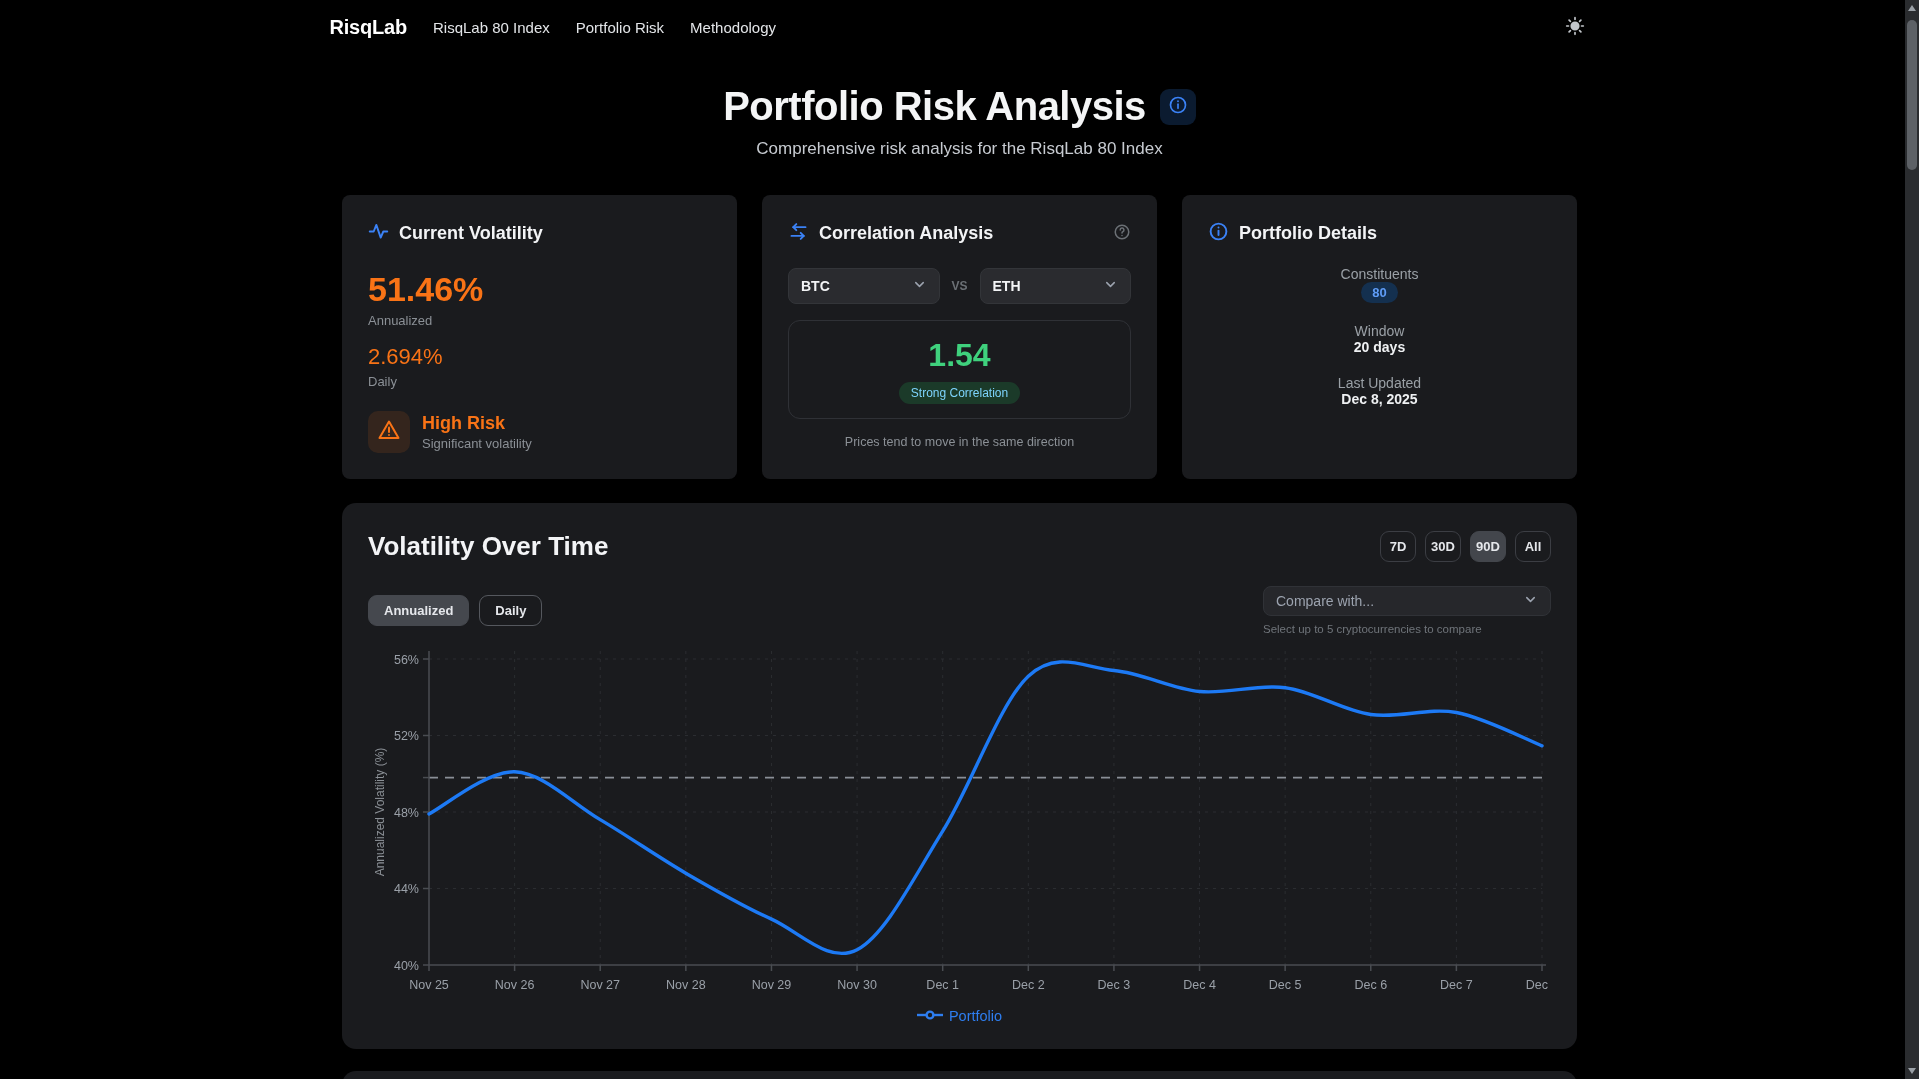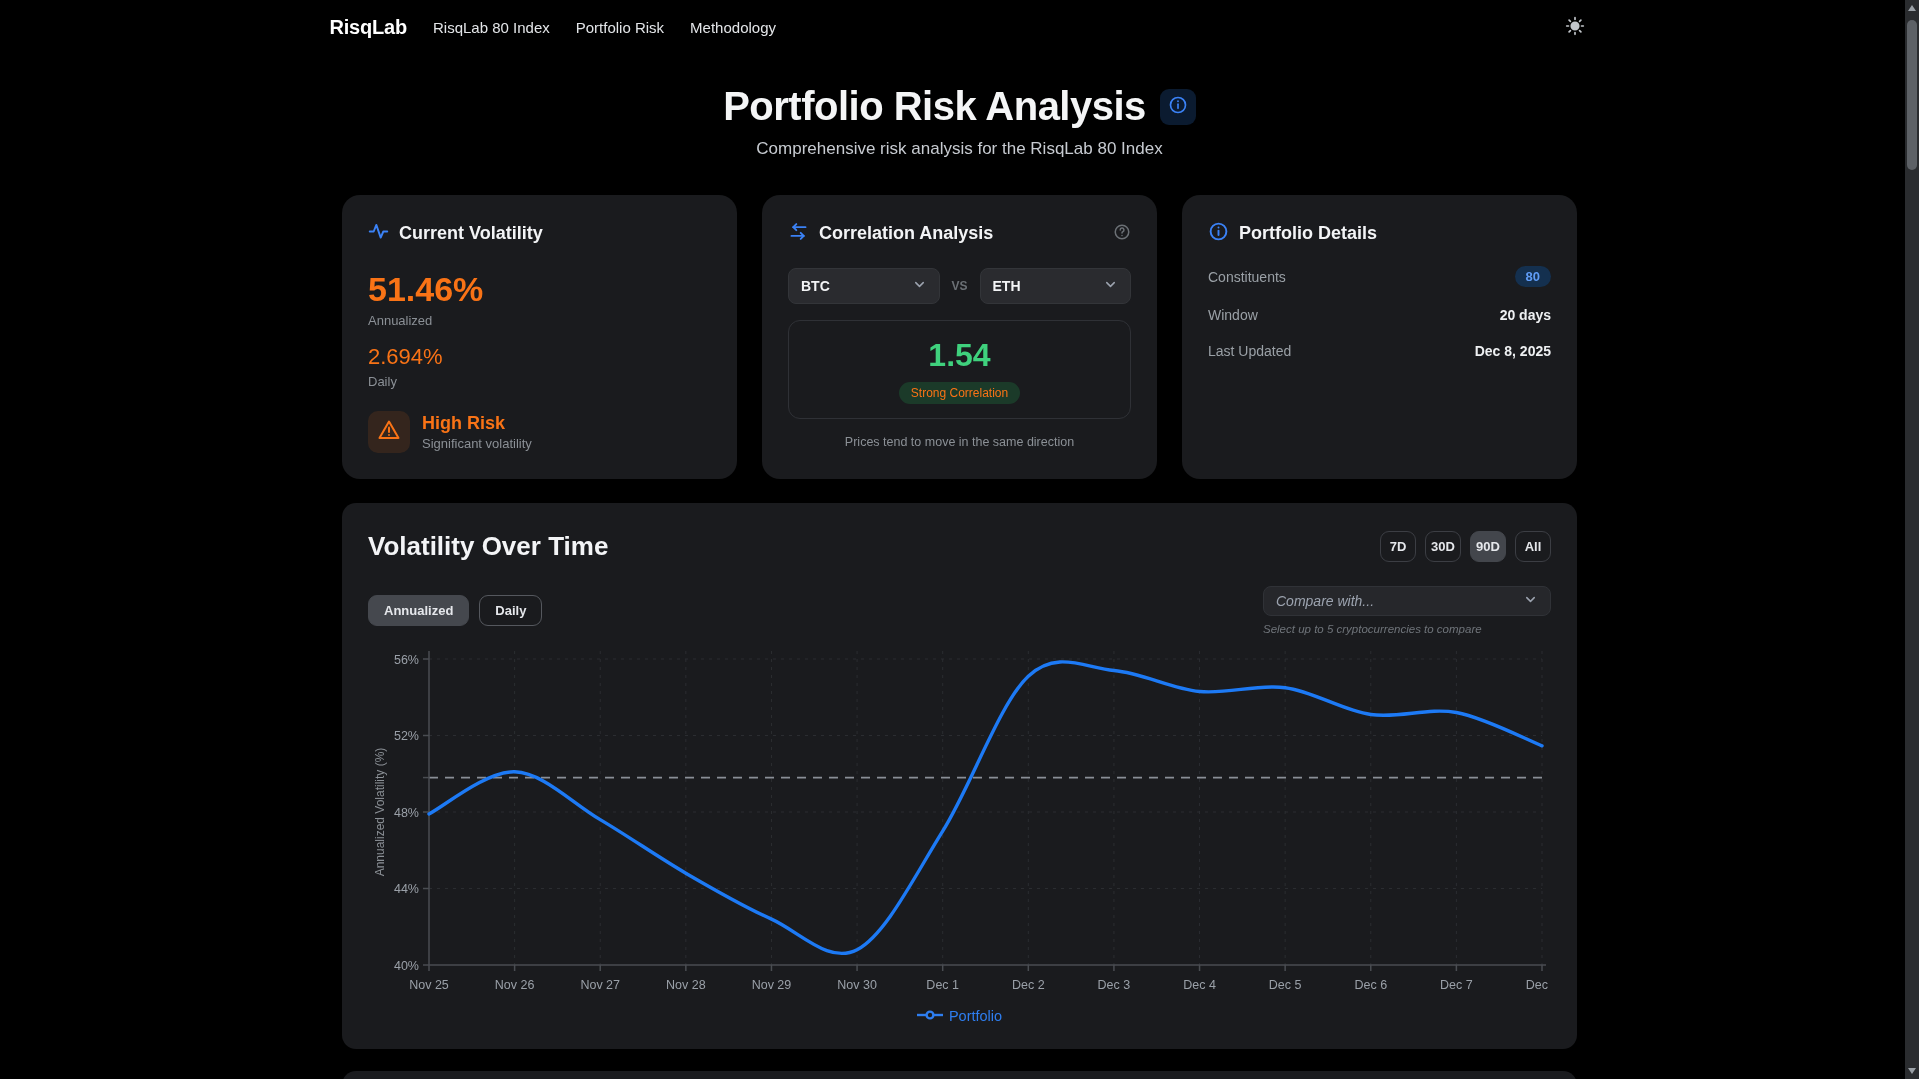--- a/index.html
+++ b/index.html
@@ -20,21 +20,21 @@
   h1 { font-size:40px; font-weight:700; color:#f4f5f6; letter-spacing:-0.5px; }
   .title-info-btn { width:36px; height:36px; border-radius:9px; background:#0b1b30; border:none;
                     display:flex; align-items:center; justify-content:center; cursor:pointer; }
   .subtitle { margin-top:10px; font-size:17px; color:#c7cbd1; }
 
   
   .container { width:1235px; margin:0 auto; }
 
   
   .cards { display:grid; grid-template-columns:1fr 1fr 1fr; gap:25px; margin-top:36px; }
-  .card { background:#1a1b1e; border-radius:18px; padding:26px; min-height:272px; }
+  .card { background:#1a1b1e; border-radius:8px; padding:26px; min-height:272px; }
   .card-head { display:flex; align-items:center; gap:10px; }
   .card-title { font-size:18px; font-weight:700; color:#f3f4f6; }
   .head-right { margin-left:auto; }
 
   .big-orange { margin-top:24px; font-size:34px; font-weight:700; color:#f97316; }
   .stat-label { margin-top:4px; font-size:13px; color:#8b9096; }
   .mid-orange { margin-top:16px; font-size:22px; font-weight:500; color:#f97316; }
   .risk-row { margin-top:22px; display:flex; align-items:center; gap:12px; }
   .risk-icon-box { width:42px; height:42px; border-radius:10px; background:rgba(249,115,22,.12);
                    display:flex; align-items:center; justify-content:center; }
@@ -43,44 +43,44 @@
 
   .sel-row { display:flex; align-items:center; gap:12px; margin-top:22px; }
   .select { flex:1; height:36px; background:#2a2b2f; border:1px solid #333539; border-radius:8px;
             display:flex; align-items:center; padding:0 12px; cursor:pointer; }
   .select .sel-val { font-size:14px; font-weight:700; color:#f3f4f6; }
   .select .chev { margin-left:auto; }
   .vs { font-size:12px; font-weight:700; color:#6b7075; }
   .corr-box { margin-top:16px; border:1px solid #2f3136; border-radius:12px; padding:16px 16px 14px; text-align:center; }
   .corr-val { font-size:32px; font-weight:700; color:#3fd17d; }
   .corr-badge { display:inline-block; margin-top:8px; padding:4px 12px; border-radius:999px;
-                background:rgba(34,197,94,.18); color:#f97316; font-size:12px; }
+                background:rgba(34,197,94,.18); color:#7dd3fc; font-size:12px; }
   .corr-caption { margin-top:16px; text-align:center; font-size:12.5px; color:#8b9096; }
 
-  .detail-row { display:flex; align-items:center; justify-content:space-between; margin-top:20px; }
+  .detail-row { display:flex; align-items:center; justify-content:space-between; margin-top:20px;flex-direction:column; }
   .detail-label { font-size:14px; color:#9aa0a6; }
   .detail-value { font-size:14px; font-weight:700; color:#eef0f2; }
   .count-badge { background:#14304f; color:#5f9cf6; font-size:13px; font-weight:600;
                  padding:3px 11px; border-radius:999px; }
 
   
   .chart-card { background:#1a1b1e; border-radius:14px; padding:24px 26px; margin-top:24px; }
   .chart-head { display:flex; align-items:center; justify-content:space-between; margin-top:4px; }
   .chart-title { font-size:26px; font-weight:700; color:#f3f4f6; }
   .range-group { display:flex; gap:9px; }
   .pill-btn { padding:7px 0; width:36px; text-align:center; font-size:13px; font-weight:700; color:#e5e7eb;
               background:transparent; border:1.5px solid #3c3e44; border-radius:9px; cursor:pointer;
               font-family:inherit; }
   .pill-btn.active { background:#43464c; border-color:#43464c; }
   .chart-sub { display:flex; justify-content:space-between; margin-top:24px; }
   .mode-group { display:flex; gap:10px; align-self:center; }
   .mode-btn { padding:7px 15px; font-size:13px; font-weight:600; color:#e5e7eb; background:transparent;
               border:1.5px solid #55585e; border-radius:9px; cursor:pointer; font-family:inherit; }
   .mode-btn.active { background:#45484e; border-color:#45484e; }
-  .compare-col { width:288px;font-style:italic; }
+  .compare-col { width:288px; }
   .compare-select { height:30px; background:#26272b; border:1px solid #303237; border-radius:8px;
                     display:flex; align-items:center; padding:0 12px; cursor:pointer; }
   .compare-select .ph { font-size:14px; color:#9ca3af; }
   .compare-select .chev { margin-left:auto; }
   .compare-hint { margin-top:7px; font-size:11.5px; color:#6f747a; }
 
   .chart-area { margin-top:10px; }
   .legend-row { display:flex; justify-content:center; align-items:center; gap:6px; margin-top:6px; cursor:pointer; }
   .legend-label { font-size:14.5px; color:#2e7ef0; }
 

